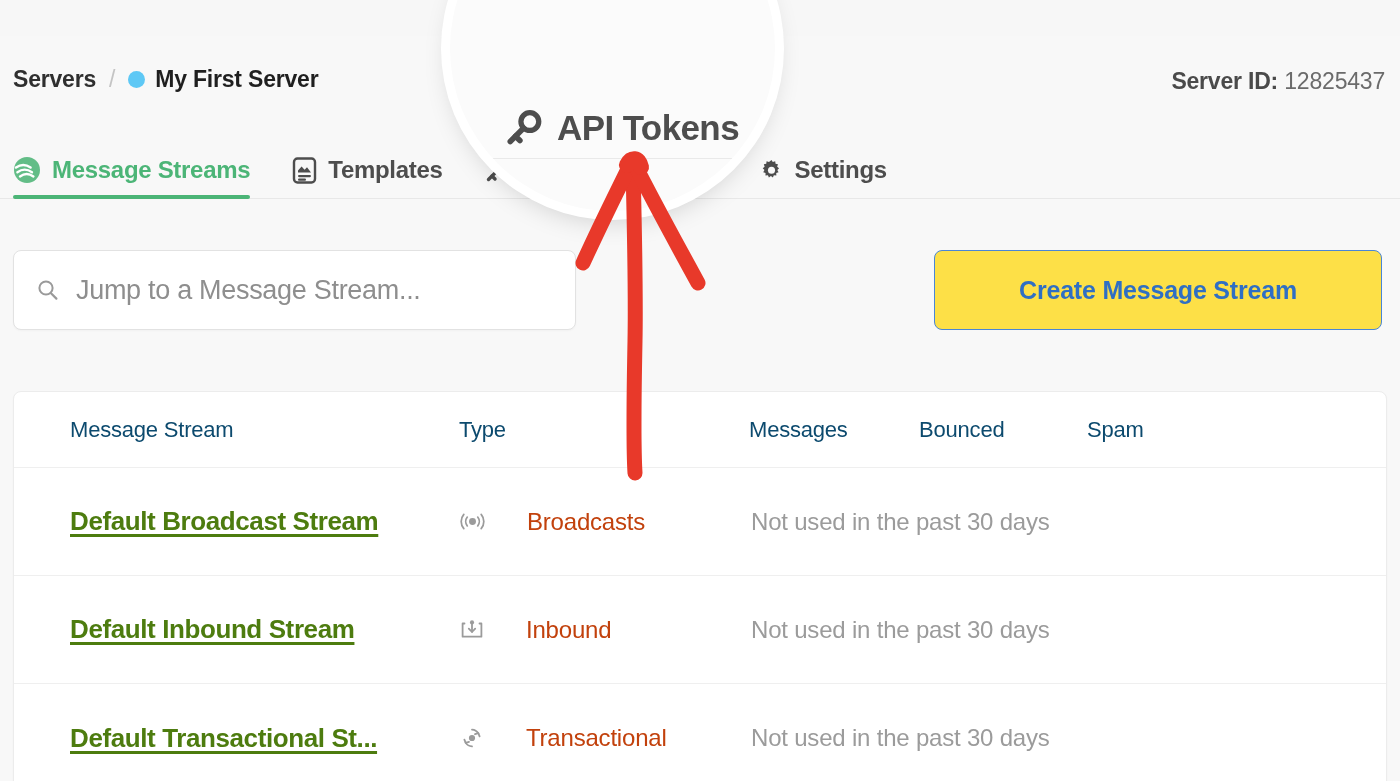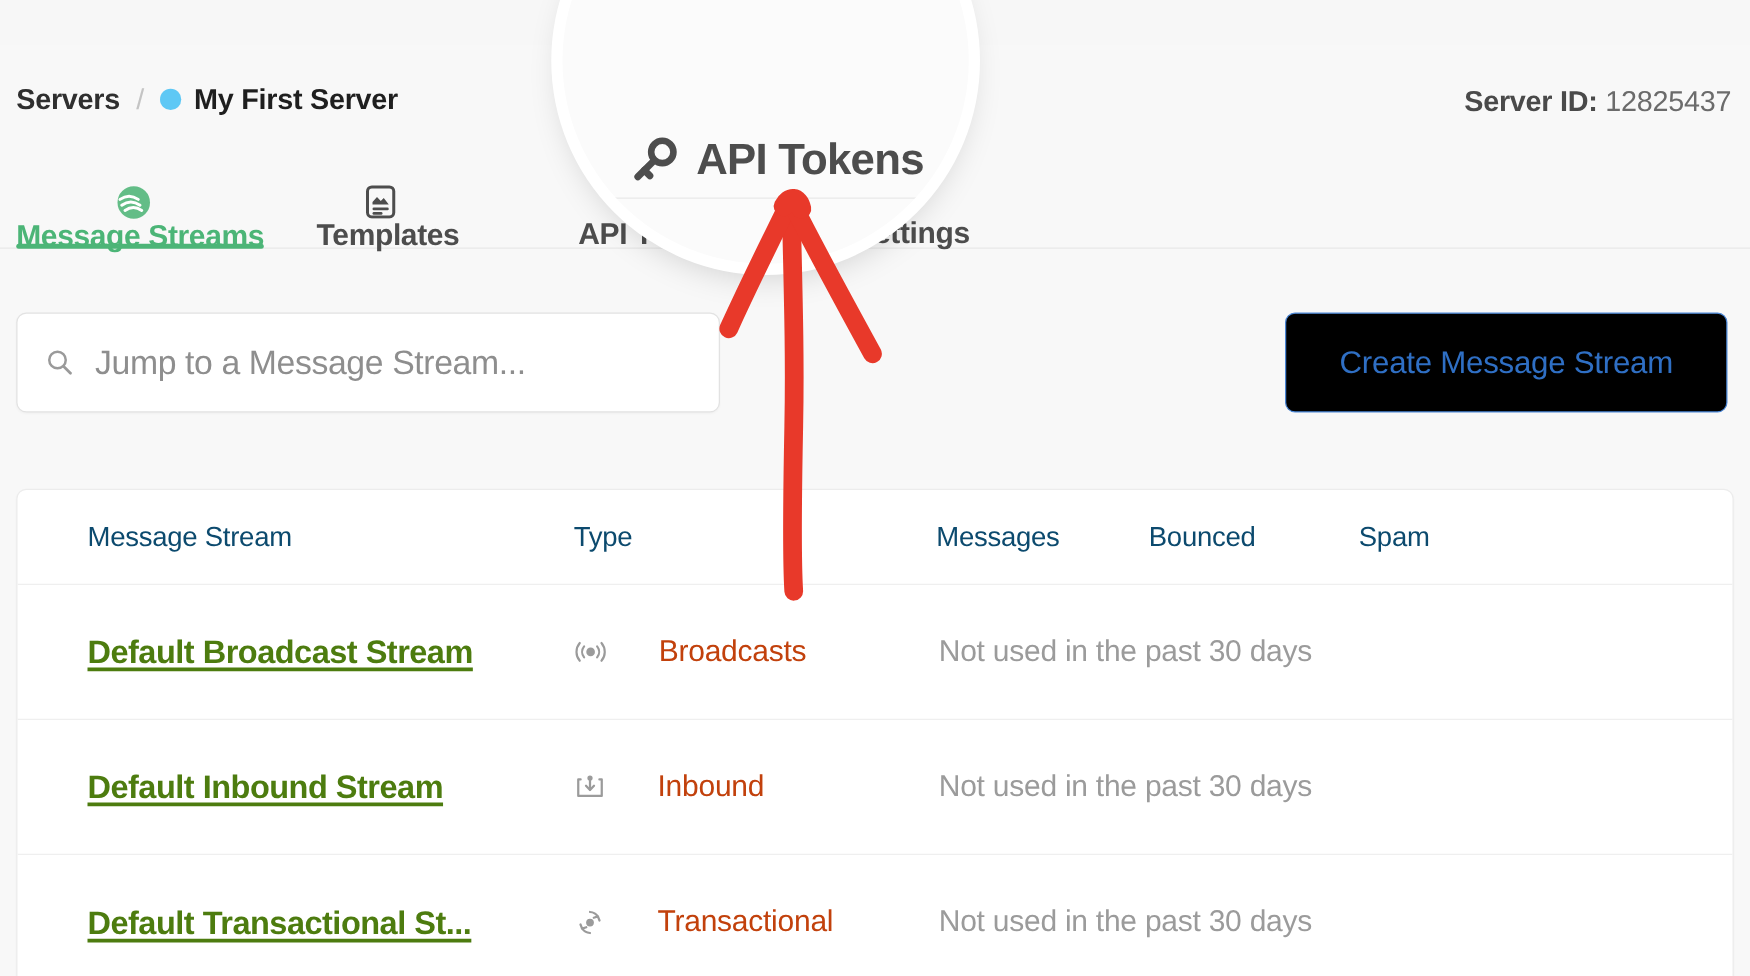--- a/index.html
+++ b/index.html
@@ -75,21 +75,20 @@
     align-items: flex-start;
     height: 51px;
   }
   .tab {
     display: flex;
     align-items: center;
     margin-right: 42px;
     height: 44px;
     position: relative;
     cursor: pointer;
-    flex-direction: column;
   }
   .tab .tab-label {
     font-size: 24px;
     font-weight: 700;
     color: #4d4d4d;
     letter-spacing: -0.3px;
     white-space: nowrap;
   }
   .tab.active .tab-label { color: #4cb577; }
   .tab .tab-icon {
@@ -137,30 +136,30 @@
     font-size: 27px;
     color: #2f2f2f;
     letter-spacing: -0.3px;
     width: 100%;
   }
   .search-input::placeholder { color: #8e8e8e; }
 
   .create-btn {
     position: absolute;
     right: 18px; top: 51px;
-    width: 354px;
+    width: 448px;
     height: 80px;
-    background: #000000;
+    background: #fde047;
     border: 1.5px solid #4a86d6;
     border-radius: 8px;
     display: flex;
     align-items: center;
     justify-content: center;
     font-size: 25px;
-    font-weight: 400;
+    font-weight: 700;
     color: #2f6fc4;
     letter-spacing: -0.2px;
     cursor: pointer;
   }
 
   
   .table-card {
     position: absolute;
     left: 13px; top: 355px;
     width: 1374px;

